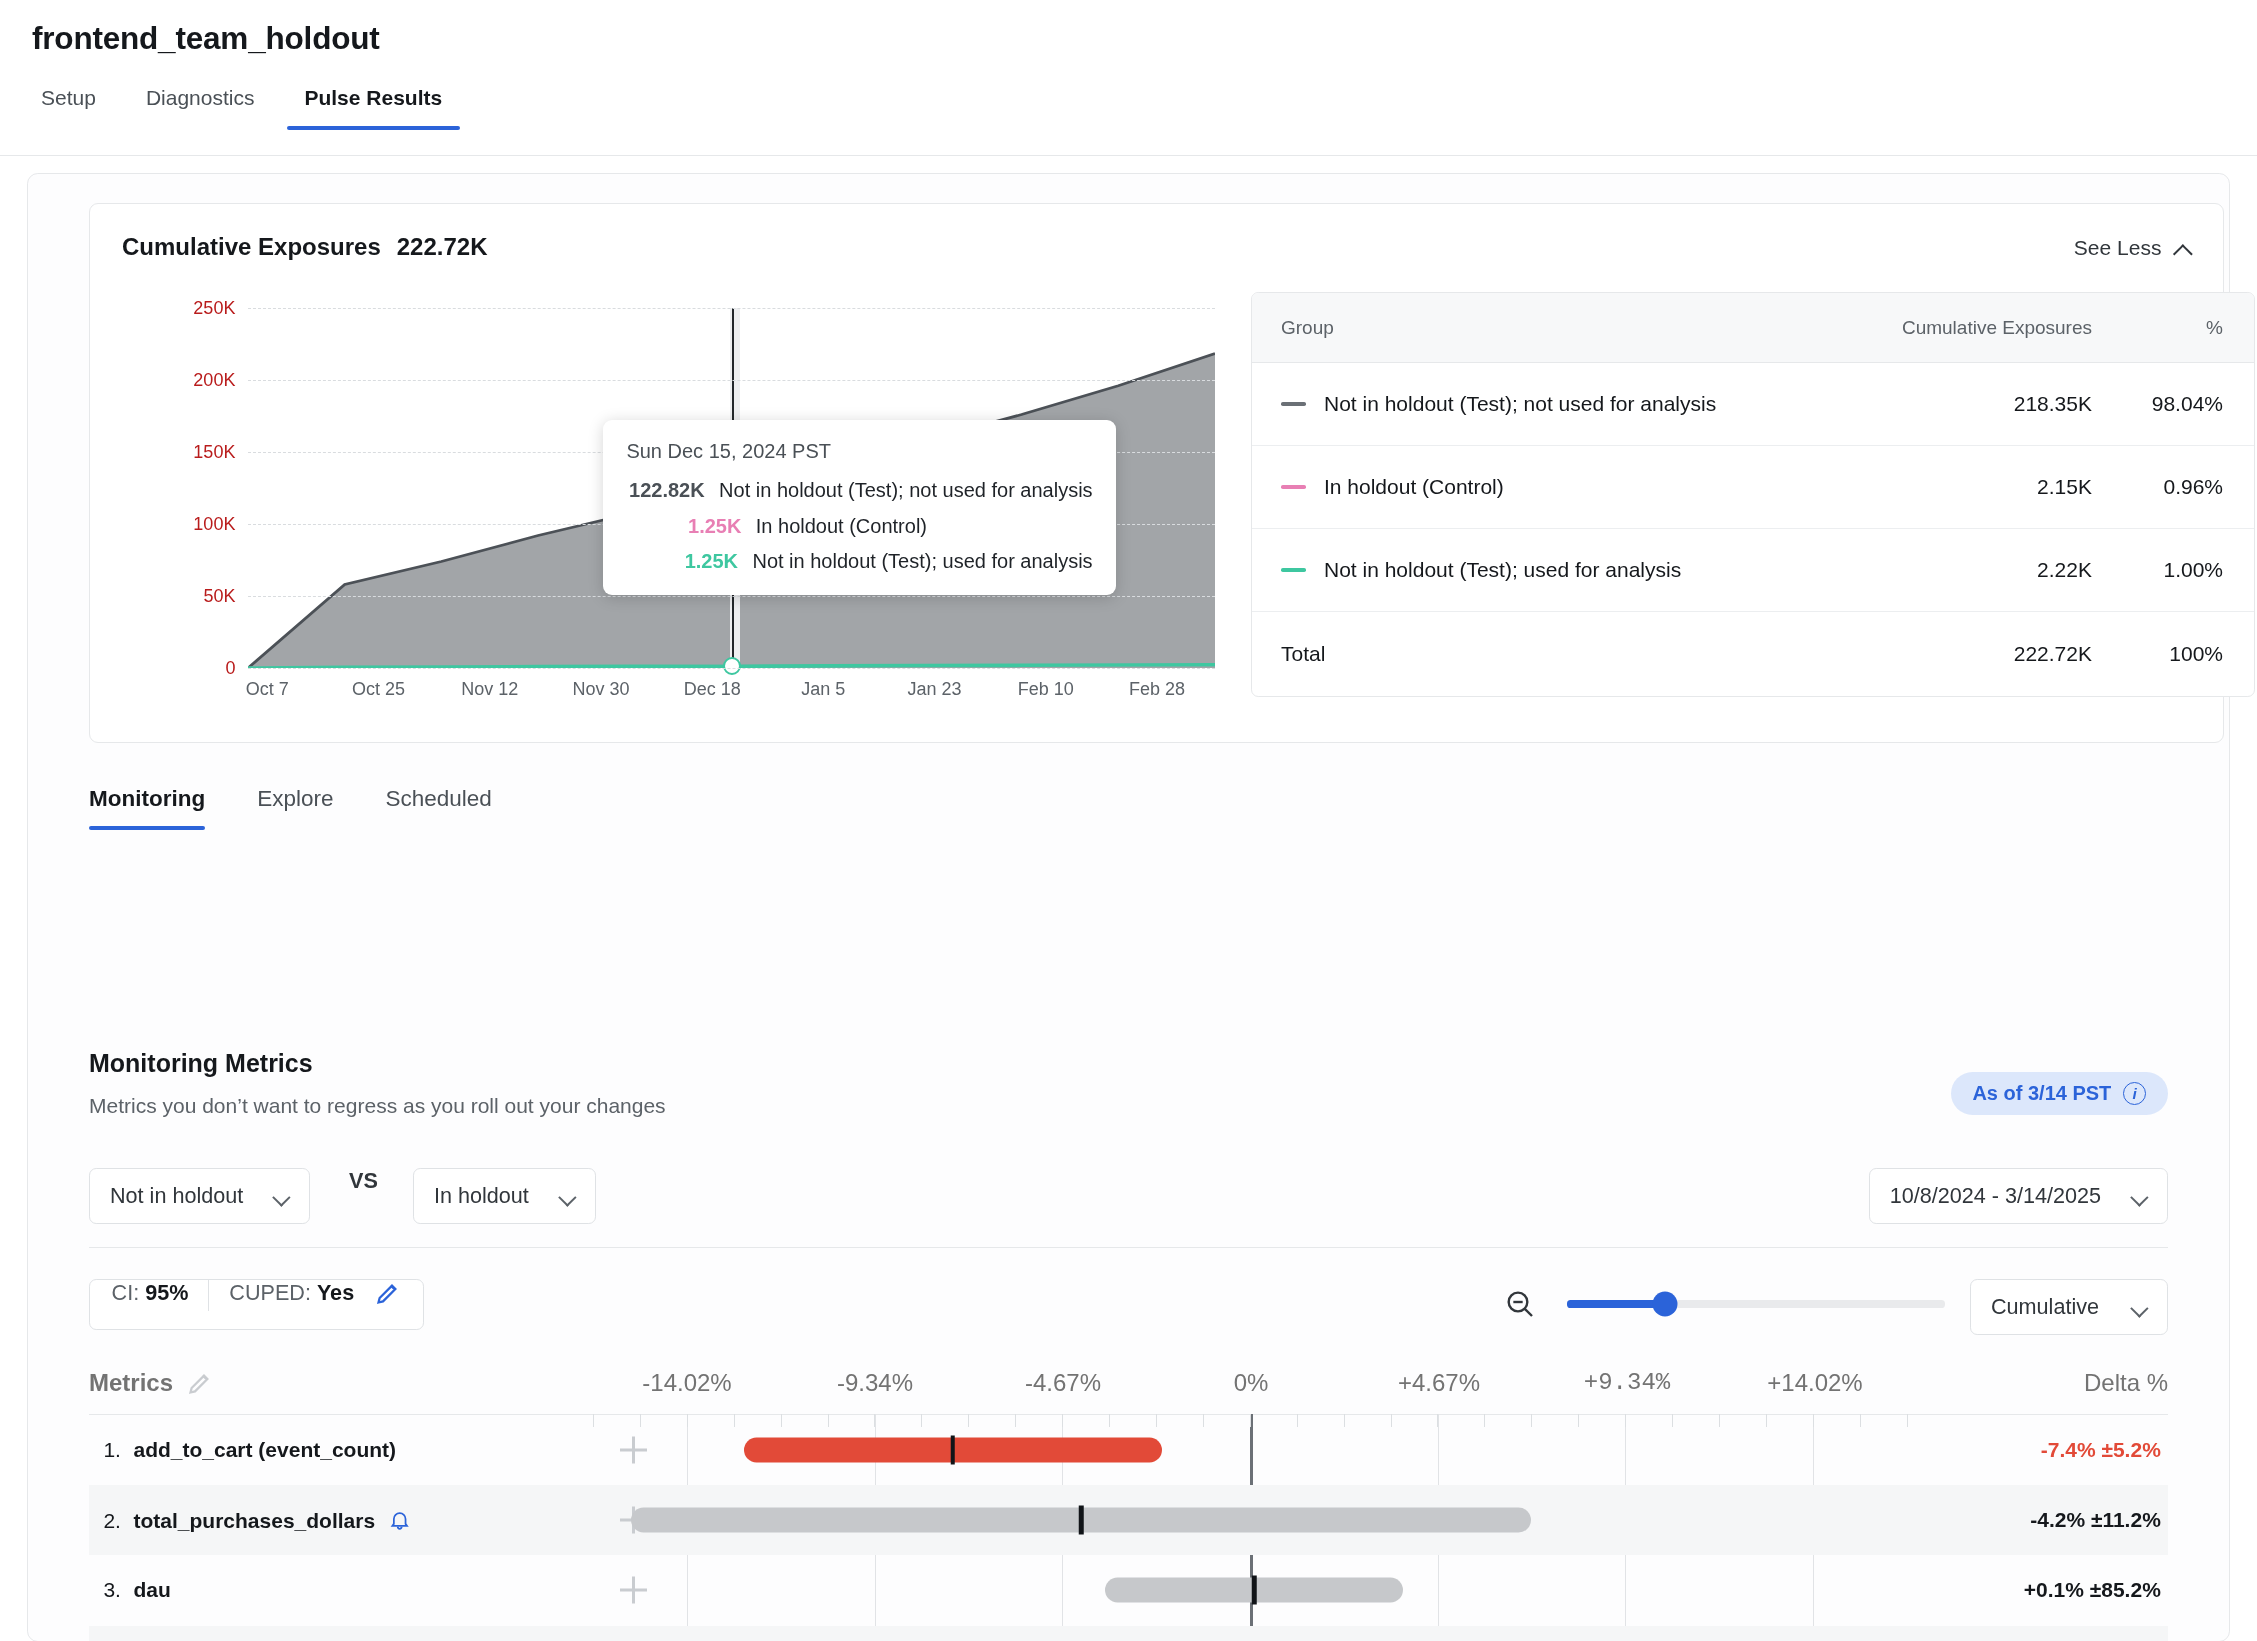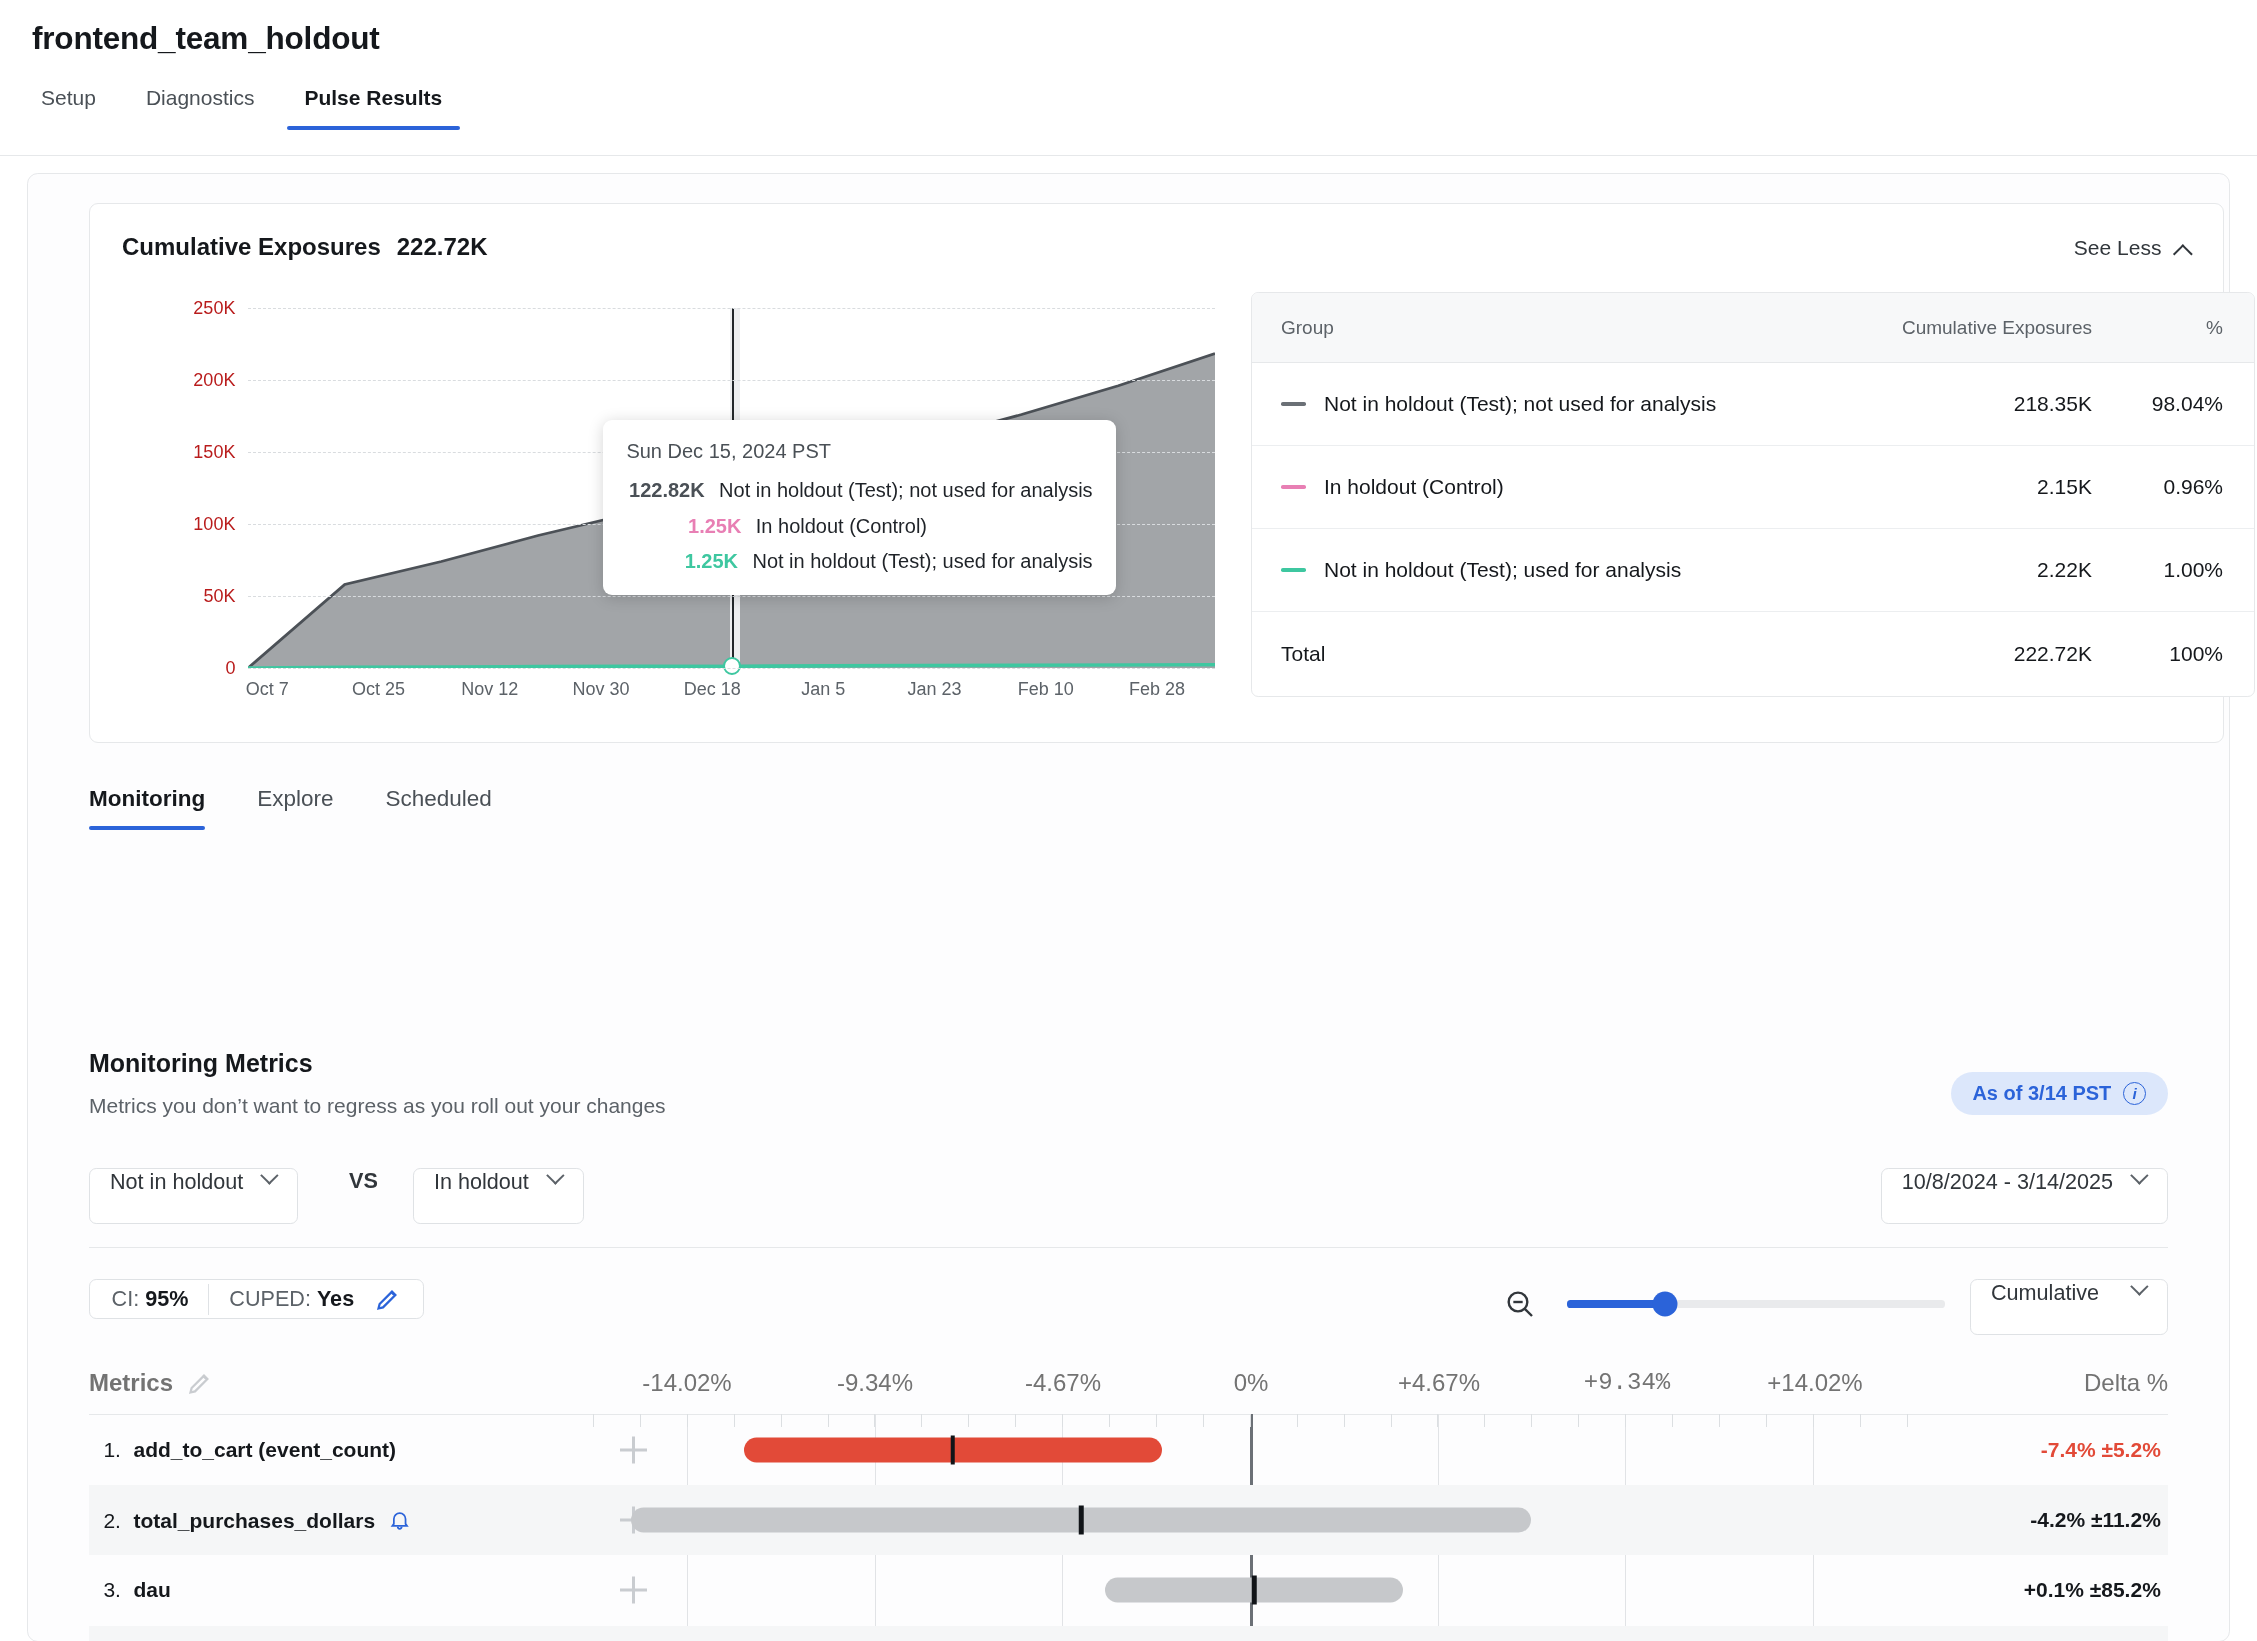--- a/index.html
+++ b/index.html
@@ -158,43 +158,43 @@
   }
   .info-circ {
     width: 23.4px; height: 23.4px; border: 1.8px solid #2b63d9; border-radius: 50%;
     display: flex; align-items: center; justify-content: center;
     font-size: 15.3px; font-weight: 700; font-style: italic; line-height: 1;
   }
 
   
   .sel {
     position: absolute; height: 56px; border: 0.9px solid #dfe2e5; border-radius: 7.2px;
-    background: #fff; display: flex; align-items: flex-start; gap: 18px;
+    background: #fff; display: flex; align-items: center; gap: 30px;
     padding: 0 20px; font-size: 21.6px; color: #31363b; cursor: pointer; white-space: nowrap;
   }
   .chev-down {
     width: 16px; height: 10px; position: relative; flex: 0 0 auto;
   }
   .chev-down::before {
     content: ""; position: absolute; left: 1.8px; top: 0px;
     width: 10.8px; height: 10.8px; border-right: 2.7px solid #5c6268; border-bottom: 2.7px solid #5c6268;
     transform: rotate(45deg);
   }
   .vs-label {
     position: absolute; left: 321px; top: 994px; font-size: 21.6px; font-weight: 700; color: #31363b;
   }
   .divider-1 {
     position: absolute; left: 61px; right: 61px; top: 1073px; height: 0.9px; background: #e6e8ea;
   }
 
   
   .ci-chip {
-    position: absolute; left: 61px; top: 1105px; height: 40px;
+    position: absolute; left: 61px; top: 1105px; height: 51px;
     border: 0.9px solid #dfe2e5; border-radius: 7.2px; background: #fff;
-    display: flex; align-items: center; padding: 0 21.6px; gap: 20px;
+    display: flex; align-items: flex-start; padding: 0 21.6px; gap: 20px;
     font-size: 21.6px; color: #5c6268; white-space: nowrap;
   }
   .ci-chip b { color: #15181c; }
   .ci-sep { width: 0.9px; height: 31px; background: #dfe2e5; }
   .pencil { width: 27px; height: 27px; cursor: pointer; }
 
   .zoomctl { position: absolute; left: 1476px; top: 1114px; display: flex; align-items: center; gap: 0; }
   .mag { width: 32px; height: 32px; }
   .slider-track {
     width: 378px; height: 7.2px; background: #e9eaec; border-radius: 3.6px;

